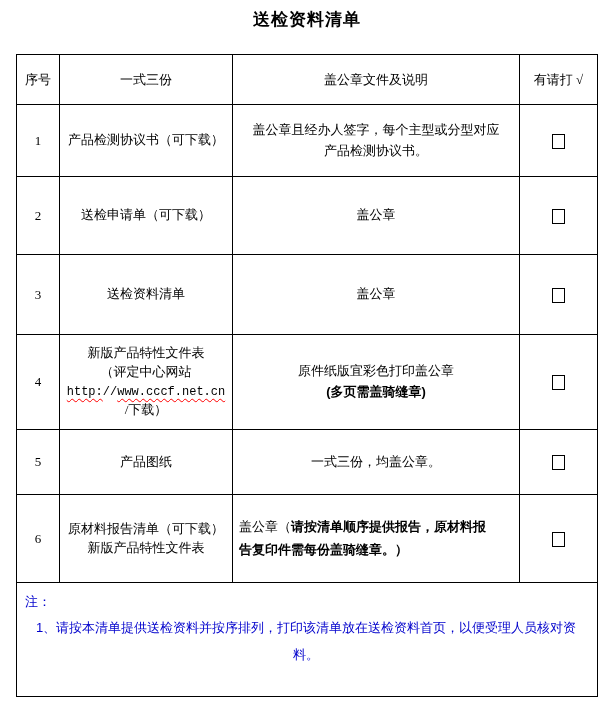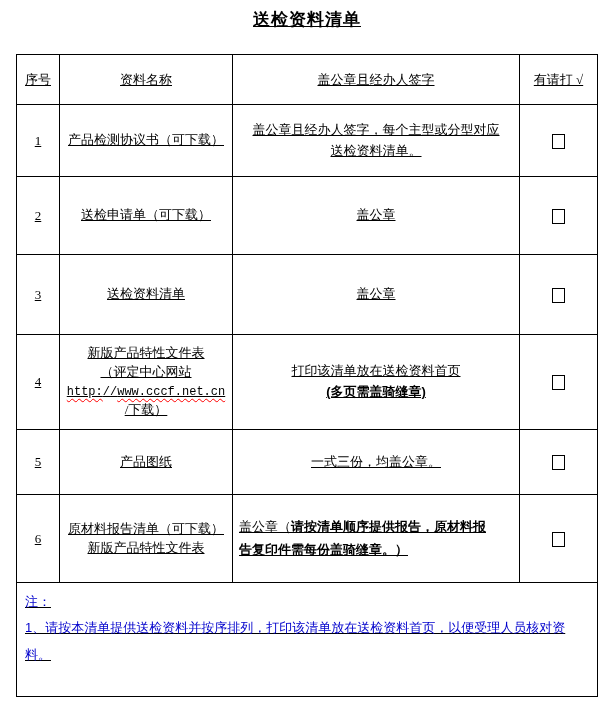--- a/index.html
+++ b/index.html
@@ -5,21 +5,20 @@
   html,body{margin:0;padding:0;background:#fff;}
   .page{
     position:relative;
     width:613px;height:722px;
     background:#fff;
     font-family:"Liberation Serif", serif;
     color:#000;
     box-sizing:border-box;
     padding:8px 15px 0 16px;
     overflow:hidden;
-    text-decoration:underline;
   }
   .title{
     margin:0 0 6px 0;
     text-align:center;
     font-size:17px;
     font-weight:bold;
     letter-spacing:1px;
     font-family:"Liberation Serif", serif;
   }
   table.checklist{
@@ -69,49 +68,49 @@
   }
   .note-cell{
     vertical-align:top !important;
     padding:6px 10px 4px 8px !important;
     color:#0000cc;
     font-family:"Liberation Sans", sans-serif;
     font-weight:bold;
     font-size:13px;
   }
   .note-label{line-height:2.0;}
-  .note-text{line-height:2.05;}
+  .note-text{line-height:2.05;text-align:center;}
 </style>
 </head>
 <body>
 
 <div class="page">
 
   <h1 class="title">送检资料清单</h1>
 
   <table class="checklist">
     <colgroup>
       <col style="width:43px">
       <col style="width:173px">
       <col style="width:287px">
       <col style="width:78px">
     </colgroup>
     <tbody>
       <tr class="header-row">
         <th class="c-no">序号</th>
-        <th>资料名称</th>
-        <th>盖公章且经办人签字</th>
+        <th>一式三份</th>
+        <th>盖公章文件及说明</th>
         <th>有请打 √</th>
       </tr>
 
       <tr class="row-1">
         <td class="c-no">1</td>
         <td class="c-name">产品检测协议书（可下载）</td>
         <td class="c-desc pre">盖公章且经办人签字，每个主型或分型对应
-送检资料清单。</td>
+产品检测协议书。</td>
         <td class="c-check"><span class="checkbox"></span></td>
       </tr>
 
       <tr class="row-2">
         <td class="c-no">2</td>
         <td class="c-name">送检申请单（可下载）</td>
         <td class="c-desc">盖公章</td>
         <td class="c-check"><span class="checkbox"></span></td>
       </tr>
 
@@ -124,21 +123,21 @@
 
       <tr class="row-4">
         <td class="c-no">4</td>
         <td class="c-name">
           <div class="pre">新版产品特性文件表
 （评定中心网站</div>
           <div><span class="mono wavy">http:</span><span class="mono">//</span><span class="mono wavy">www.cccf.net.cn</span></div>
           <div>/下载）</div>
         </td>
         <td class="c-desc">
-          <div>打印该清单放在送检资料首页</div>
+          <div>原件纸版宜彩色打印盖公章</div>
           <div class="bold-sans">(多页需盖骑缝章)</div>
         </td>
         <td class="c-check"><span class="checkbox"></span></td>
       </tr>
 
       <tr class="row-5">
         <td class="c-no">5</td>
         <td class="c-name">产品图纸</td>
         <td class="c-desc">一式三份，均盖公章。</td>
         <td class="c-check"><span class="checkbox"></span></td>

